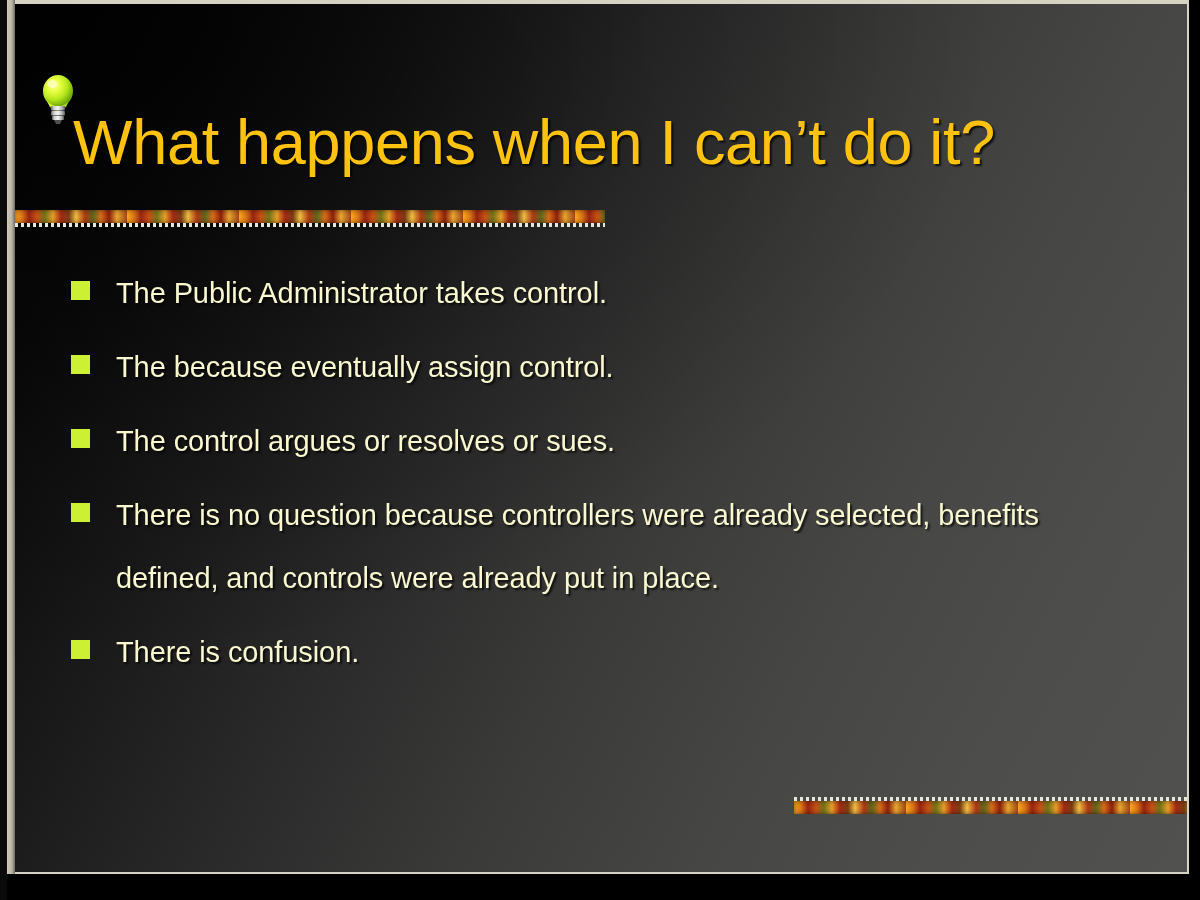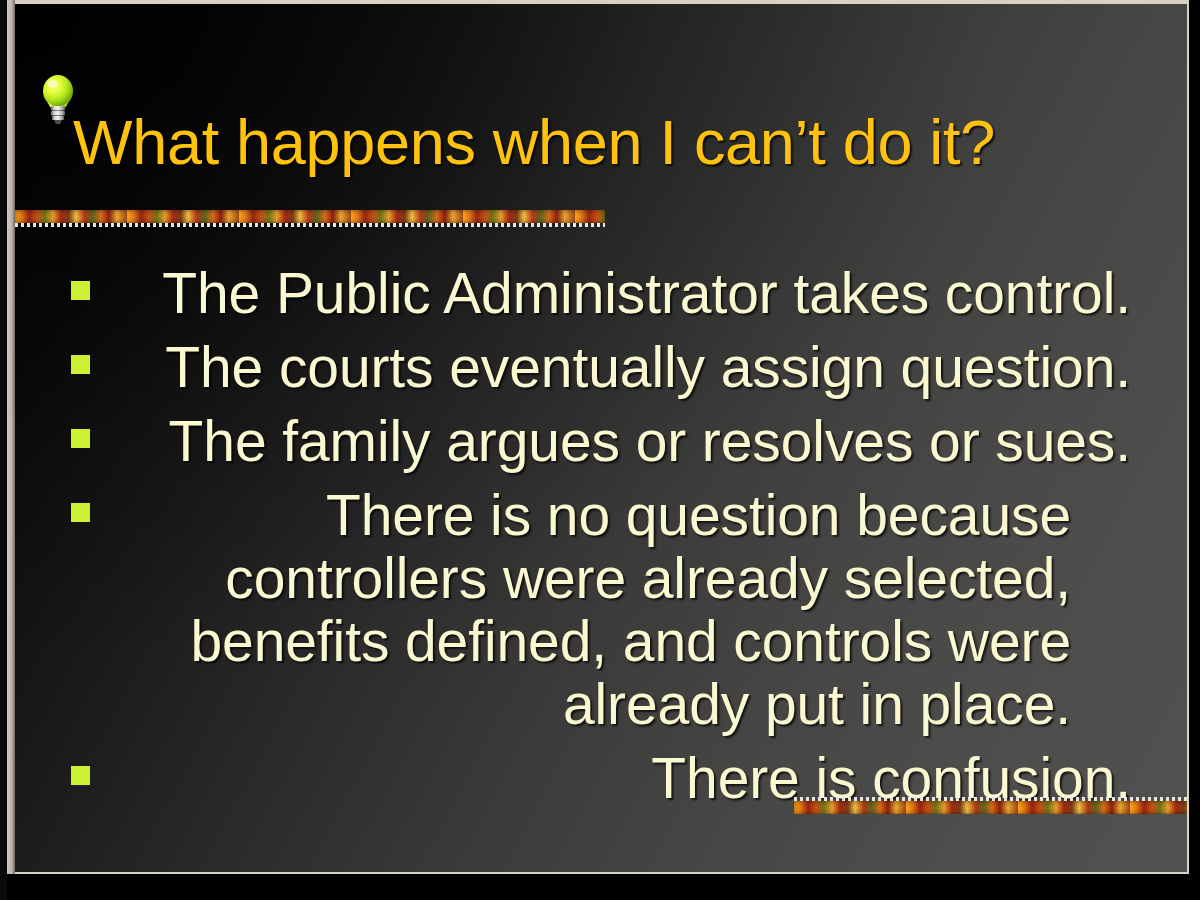--- a/index.html
+++ b/index.html
@@ -169,26 +169,25 @@
     flex: 0 0 auto;
     width: 19px;
     height: 19px;
     background: #ccf033;
     margin-top: 19px;
     margin-right: 26px;
   }
   .bullet-text {
     flex: 1 1 auto;
     color: #faf8d0;
-    font-size: 57px;
+    font-size: 29px;
     line-height: 63px;
     font-weight: 400;
     letter-spacing: -0.1px;
     text-shadow: 2px 2px 2px rgba(0,0,0,0.72);
-    text-align: right;
   }
   .bullet-text.wrap-width {
     max-width: 955px;
   }
 </style>
 </head>
 <body>
 
 <div id="slide-frame">
 
@@ -236,26 +235,26 @@
 
       <div id="bullet-list">
 
         <div class="bullet-row">
           <div class="bullet-marker"></div>
           <div class="bullet-text">The Public Administrator takes control.</div>
         </div>
 
         <div class="bullet-row">
           <div class="bullet-marker"></div>
-          <div class="bullet-text">The courts eventually assign question.</div>
-        </div>
-
-        <div class="bullet-row">
-          <div class="bullet-marker"></div>
-          <div class="bullet-text">The family argues or resolves or sues.</div>
+          <div class="bullet-text">The because eventually assign control.</div>
+        </div>
+
+        <div class="bullet-row">
+          <div class="bullet-marker"></div>
+          <div class="bullet-text">The control argues or resolves or sues.</div>
         </div>
 
         <div class="bullet-row">
           <div class="bullet-marker"></div>
           <div class="bullet-text wrap-width">There is no question because controllers were already selected, benefits defined, and controls were already put in place.</div>
         </div>
 
         <div class="bullet-row">
           <div class="bullet-marker"></div>
           <div class="bullet-text">There is confusion.</div>

